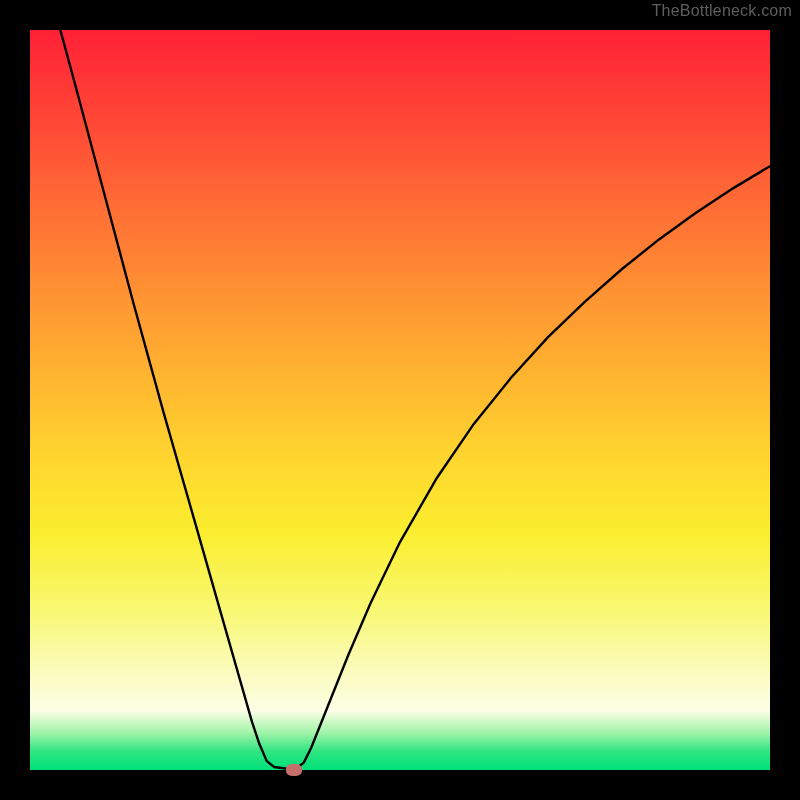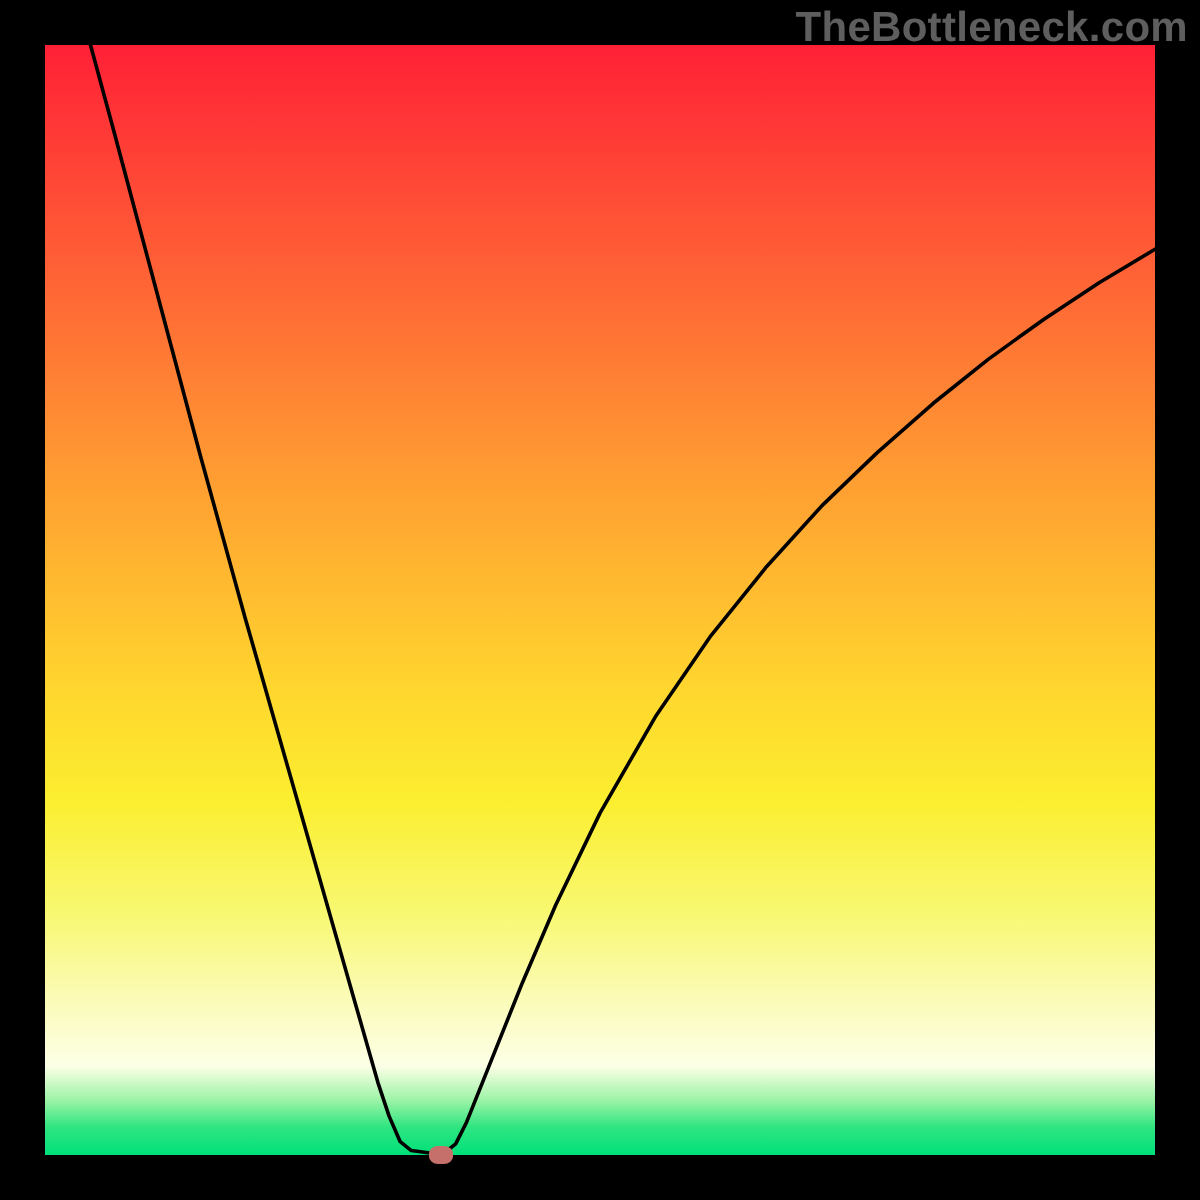--- a/index.html
+++ b/index.html
@@ -14,22 +14,22 @@
   .frame {
     position: relative;
     width: 800px;
     height: 800px;
     background: #000;
   }
   .watermark {
     position: absolute;
     top: 2px;
     right: 8px;
-    font-size: 28px;
-    font-weight: 700;
+    font-size: 16px;
+    font-weight: 400;
     color: #5e5e5e;
     letter-spacing: 0.2px;
     z-index: 10;
   }
   .plot-area {
     position: absolute;
     left: 30px;
     top: 30px;
     width: 740px;
     height: 740px;

